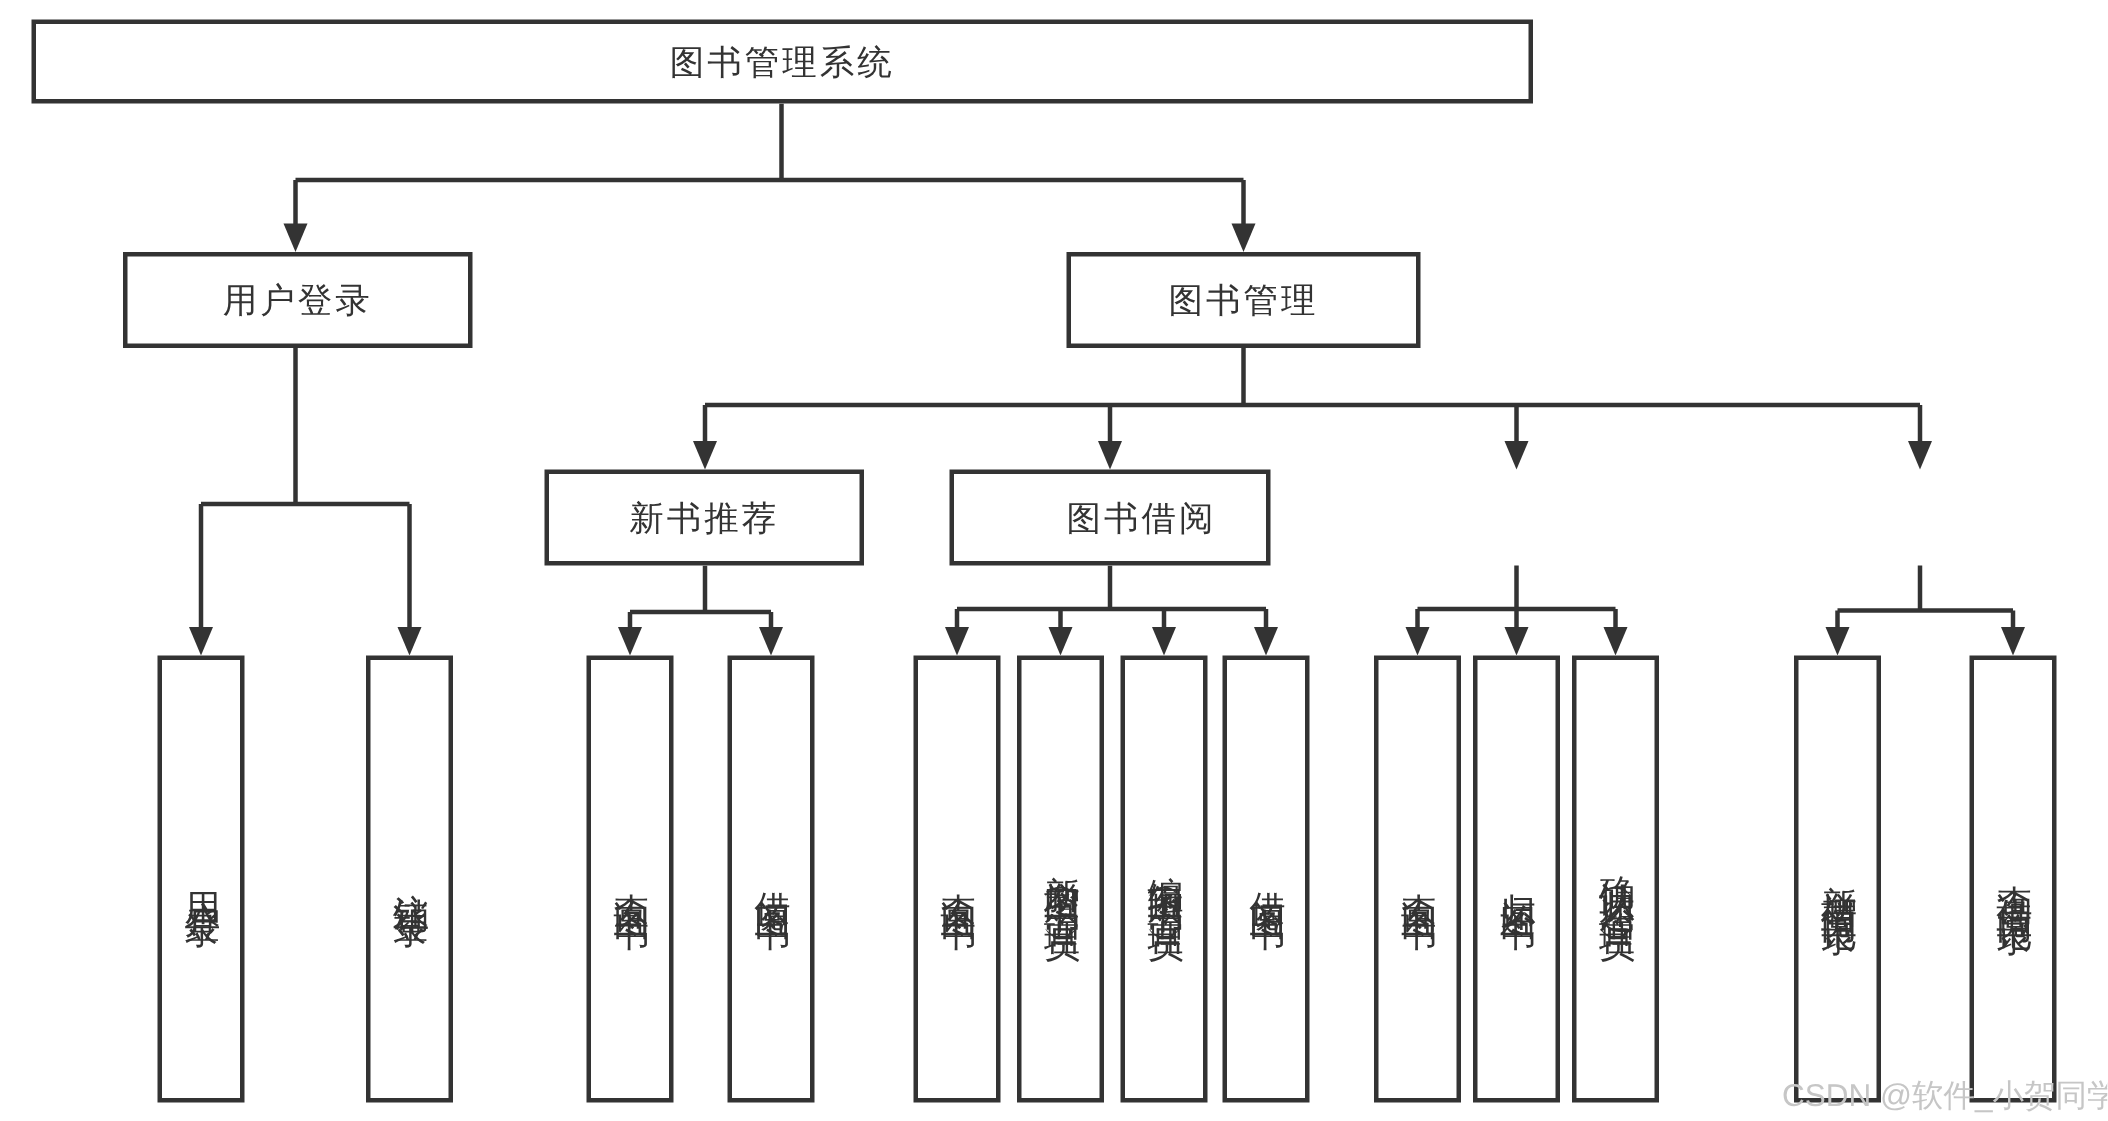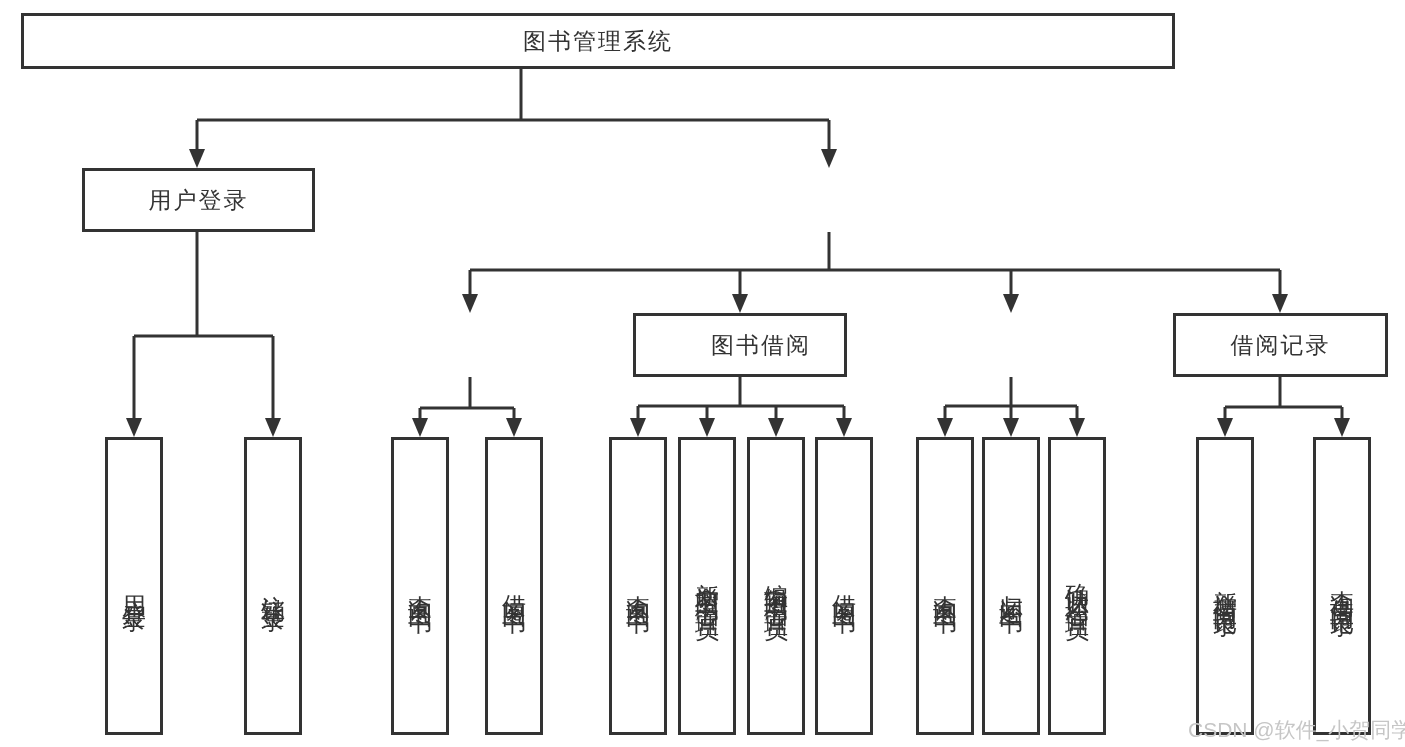--- a/index.html
+++ b/index.html
@@ -53,21 +53,21 @@
     font-size: 24px;
     line-height: 1;
   }
   .v-node .v-text {
     writing-mode: vertical-rl;
     text-orientation: mixed;
     letter-spacing: 5px;
     white-space: nowrap;
   }
   
-  .n-root   { left: 21px;   top: 13px;  width: 1154px; height: 56px; }
+  .n-root   { left: 21px;   top: 13px;  width: 1001px; height: 56px; }
   
   .n-b0     { left: 82px;   top: 168px; width: 233px;  height: 64px; }
   .n-b1     { left: 711px;  top: 168px; width: 236px;  height: 64px; }
   
   .n-m0     { left: 363px;  top: 313px; width: 213px;  height: 64px; }
   .n-m1     { left: 633px;  top: 313px; width: 214px;  height: 64px; padding-left: 42px; }
   .n-m2     { left: 904px;  top: 313px; width: 214px;  height: 64px; }
   .n-m3     { left: 1173px; top: 313px; width: 215px;  height: 64px; }
   
   .leaf     { top: 437px; width: 58px; height: 298px; }
@@ -161,27 +161,30 @@
     <path class="c-arrow" d="M1334 418 L1350 418 L1342 437 Z"></path>
   </svg>
 
   <div class="node h-node n-root">
     <span>图书管理系统</span>
   </div>
 
   <div class="node h-node n-b0">
     <span>用户登录</span>
   </div>
-
+  <div class="node h-node n-b1">
+    <span>图书管理</span>
+  </div>
+
+  <div class="node h-node n-m0">
+    <span>新书推荐</span>
+  </div>
   <div class="node h-node n-m1">
     <span>图书借阅</span>
   </div>
-  <div class="node h-node n-m3">
-    <span>借阅记录</span>
-  </div>
 
   <div class="node v-node leaf n-f0">
     <span class="v-text">用户登录</span>
   </div>
   <div class="node v-node leaf n-f1">
     <span class="v-text">注销登录</span>
   </div>
   <div class="node v-node leaf n-f2">
     <span class="v-text">查询图书</span>
   </div>

